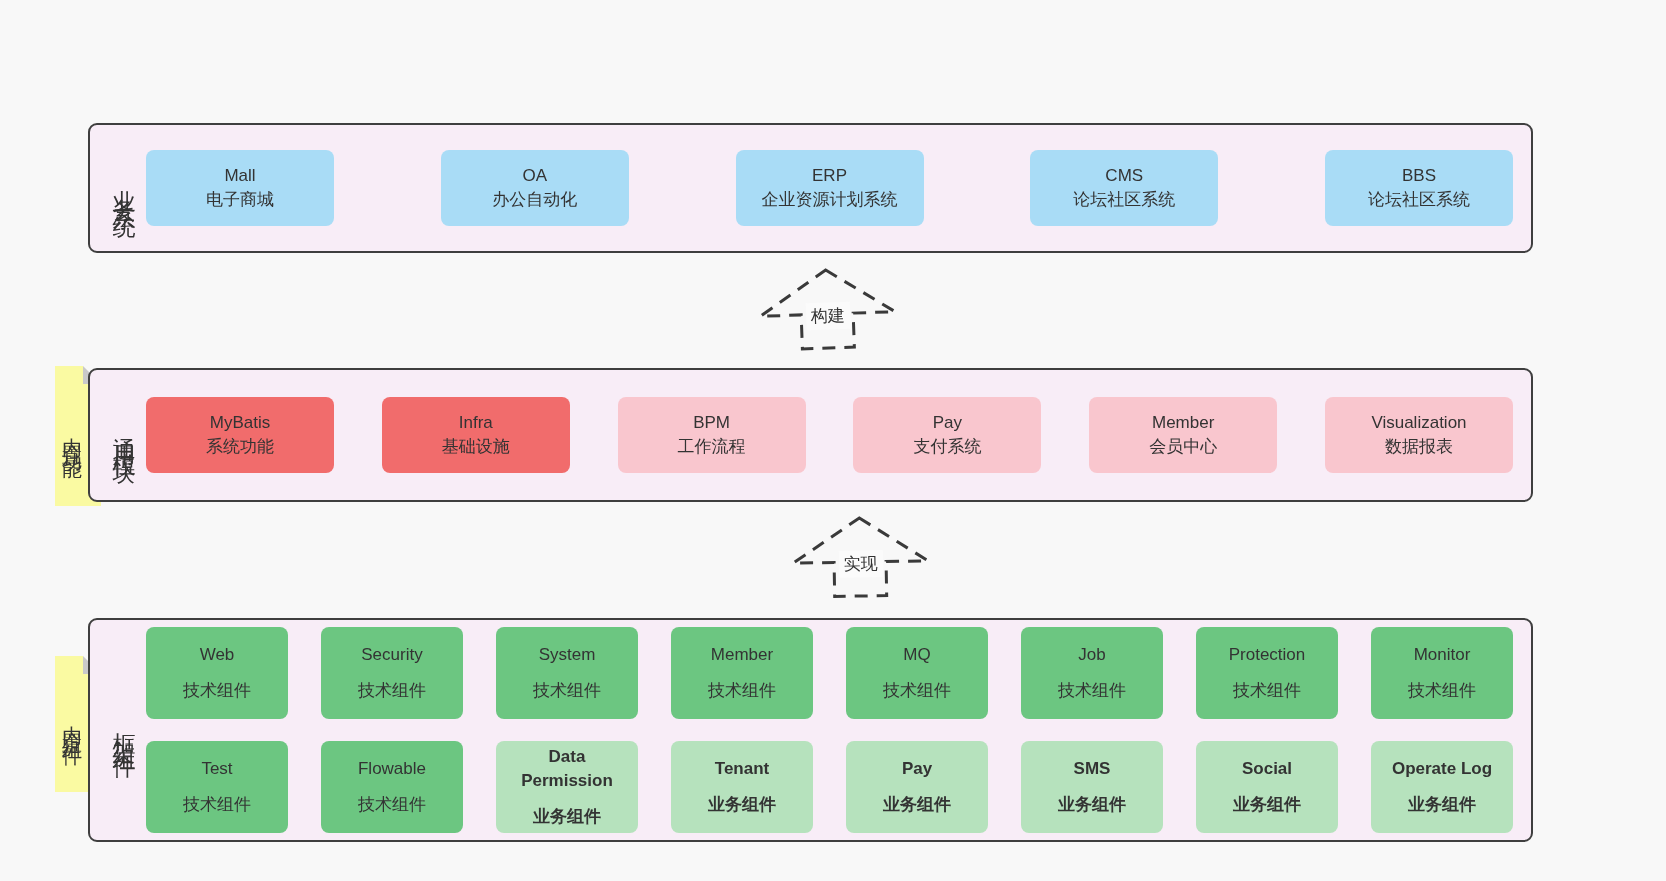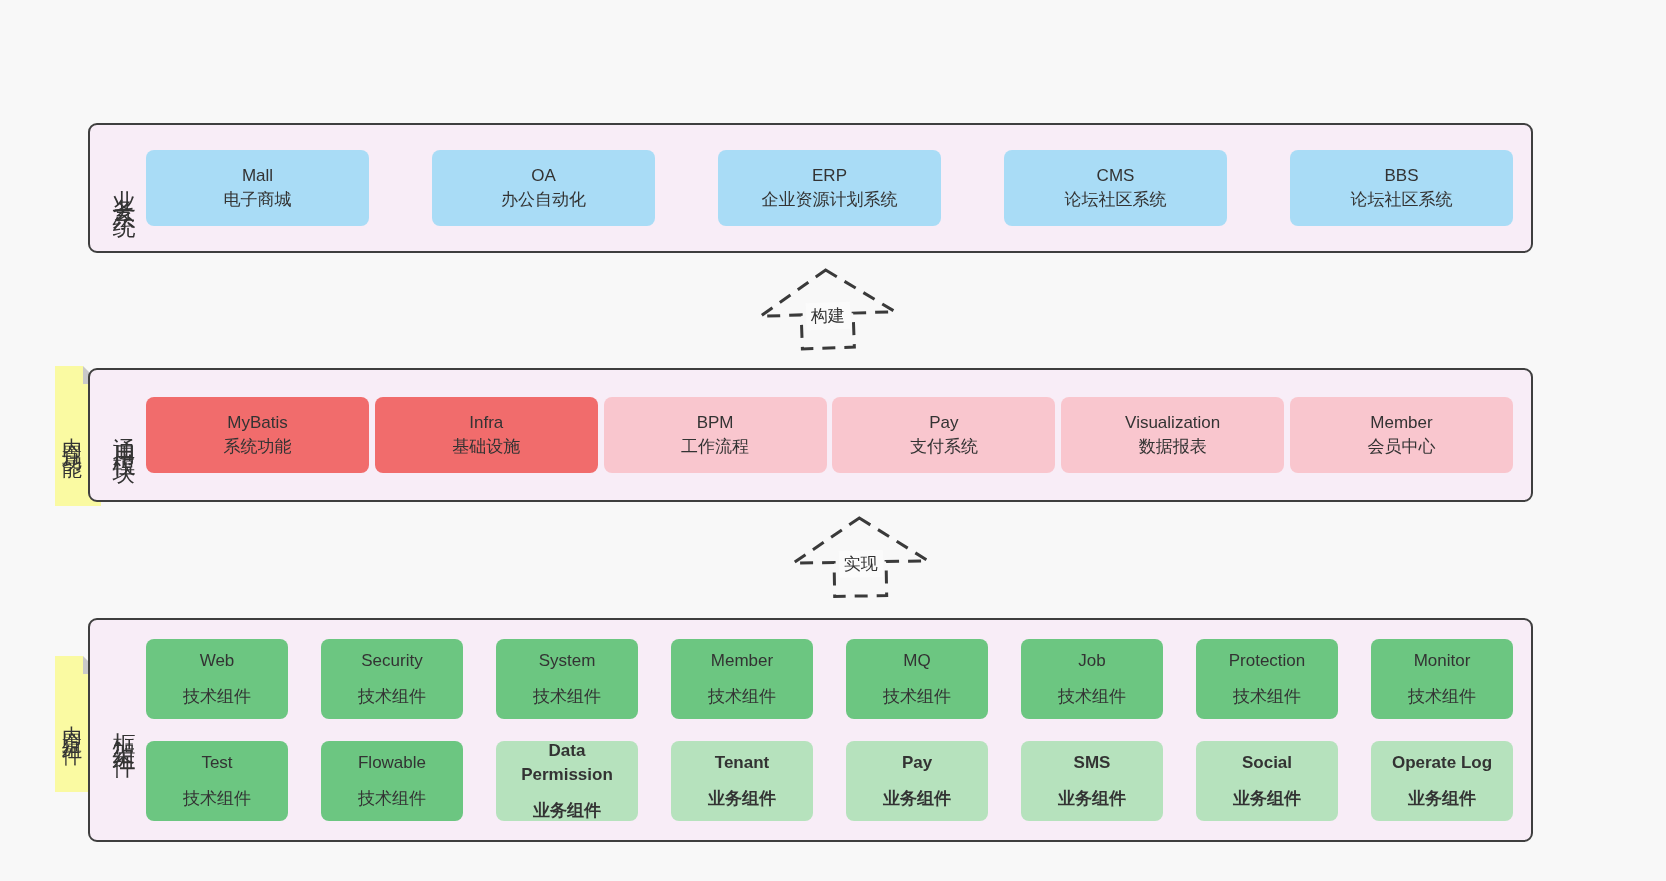--- a/index.html
+++ b/index.html
@@ -62,22 +62,22 @@
     border-radius:8px;
     display:flex;
     flex-direction:column;
     align-items:center;
     justify-content:center;
     text-align:center;
     font-size:17px;
     line-height:1.4;
     padding:4px 6px;
   }
-  .sbox.big{width:223px;height:76px;}
-  .sbox.small{width:142px;height:80px;gap:12px;}
+  .sbox.big{width:188px;height:76px;}
+  .sbox.small{width:142px;height:92px;gap:12px;}
   .sbox.blue{background:var(--blue);}
   .sbox.red{background:var(--red);}
   .sbox.pink{background:var(--pink);}
   .sbox.green{background:var(--green);}
   .sbox.lightgreen{background:var(--lightgreen);font-weight:bold;}
   .note{
     position:absolute;
     left:55px; width:46px;
     background:var(--yellow);
     z-index:1;
@@ -178,26 +178,26 @@
     </div>
     <div class="sbox big pink">
       <span>BPM</span>
       <span>工作流程</span>
     </div>
     <div class="sbox big pink">
       <span>Pay</span>
       <span>支付系统</span>
     </div>
     <div class="sbox big pink">
+      <span>Member</span>
+      <span>会员中心</span>
+    </div>
+    <div class="sbox big pink">
       <span>Visualization</span>
       <span>数据报表</span>
-    </div>
-    <div class="sbox big pink">
-      <span>Member</span>
-      <span>会员中心</span>
     </div>
   </div>
 </div>
 
 <div class="band" style="top:618px;height:224px;">
   <div class="band-label">框架组件</div>
   <div class="band-grid">
     <div class="grid-row">
       <div class="sbox small green">
         <span>Web</span>

